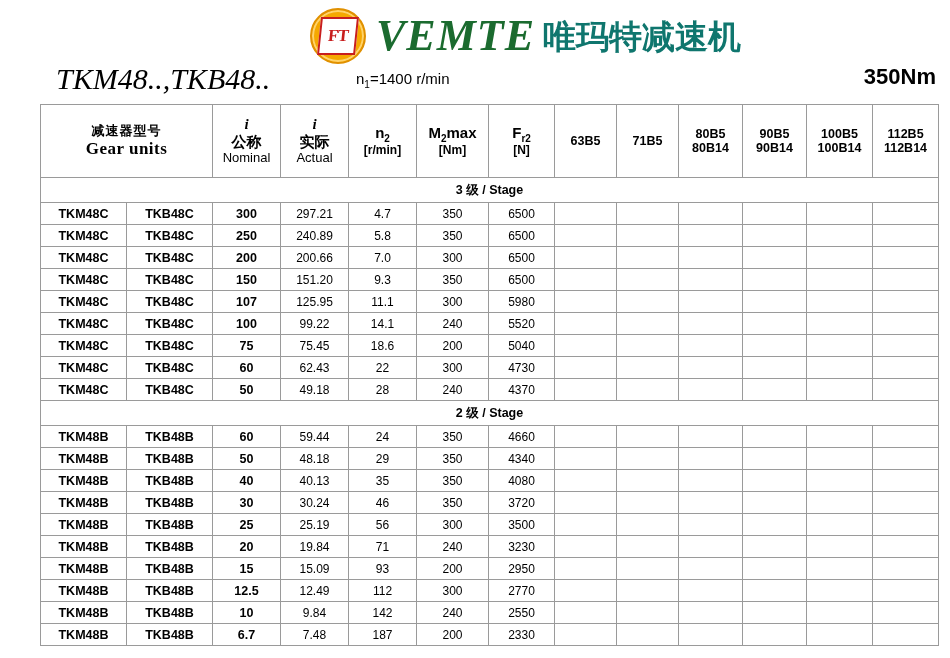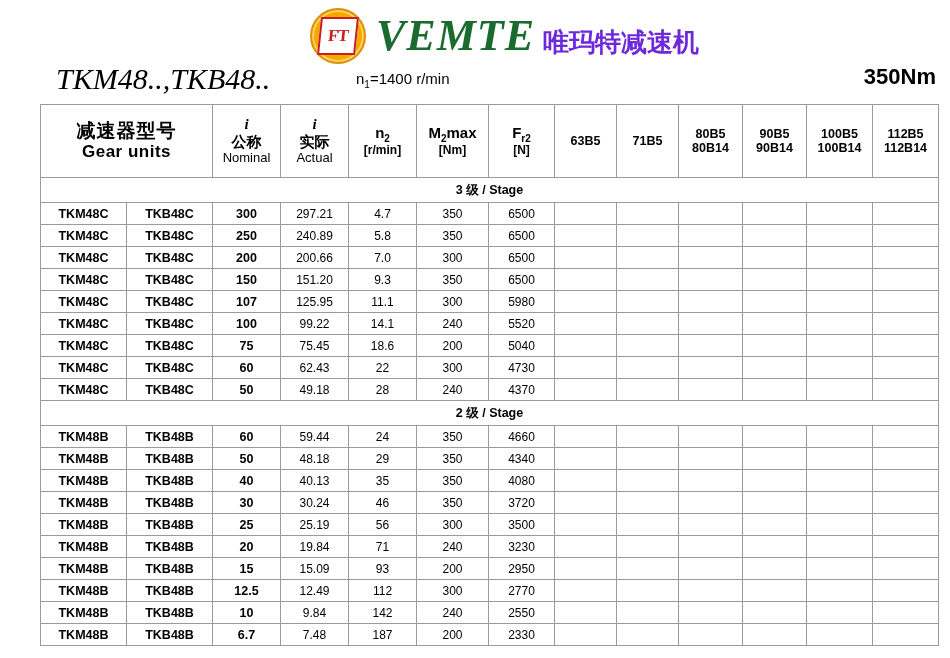--- a/index.html
+++ b/index.html
@@ -66,22 +66,22 @@
     font-style: italic;
     font-size: 44px;
     color: #1b6b2f;
     margin-left: 10px;
     letter-spacing: 1px;
     line-height: 1;
   }
   .brand-cn {
     font-family: Liberation Sans, sans-serif;
     font-weight: bold;
-    font-size: 26px;
-    color: #6d28d9;
+    font-size: 33px;
+    color: #0f766e;
     margin-left: 8px;
     align-self: flex-end;
     padding-bottom: 4px;
   }
 
   .model-title {
     position: absolute;
     left: 56px;
     top: 62px;
     font-family: "Liberation Serif", serif;
@@ -133,30 +133,30 @@
     background: #d4d4d4;
     height: 72px;
     font-weight: bold;
     font-size: 13px;
     line-height: 1.15;
   }
   .hd-gear {
     font-family: "DejaVu Sans", sans-serif;
   }
   .hd-gear .cn {
-    font-size: 19px;
+    font-size: 13px;
     font-weight: bold;
     display: block;
     letter-spacing: 1px;
   }
   .hd-gear .en {
     font-size: 17px;
     font-weight: bold;
     display: block;
-    font-family: Liberation Sans, sans-serif;
+    font-family: Liberation Serif, serif;
     letter-spacing: 0.5px;
   }
   .hd-i .i {
     display: block;
     font-style: italic;
     font-family: "Liberation Serif", serif;
     font-size: 15px;
     font-weight: bold;
   }
   .hd-i .cn {

